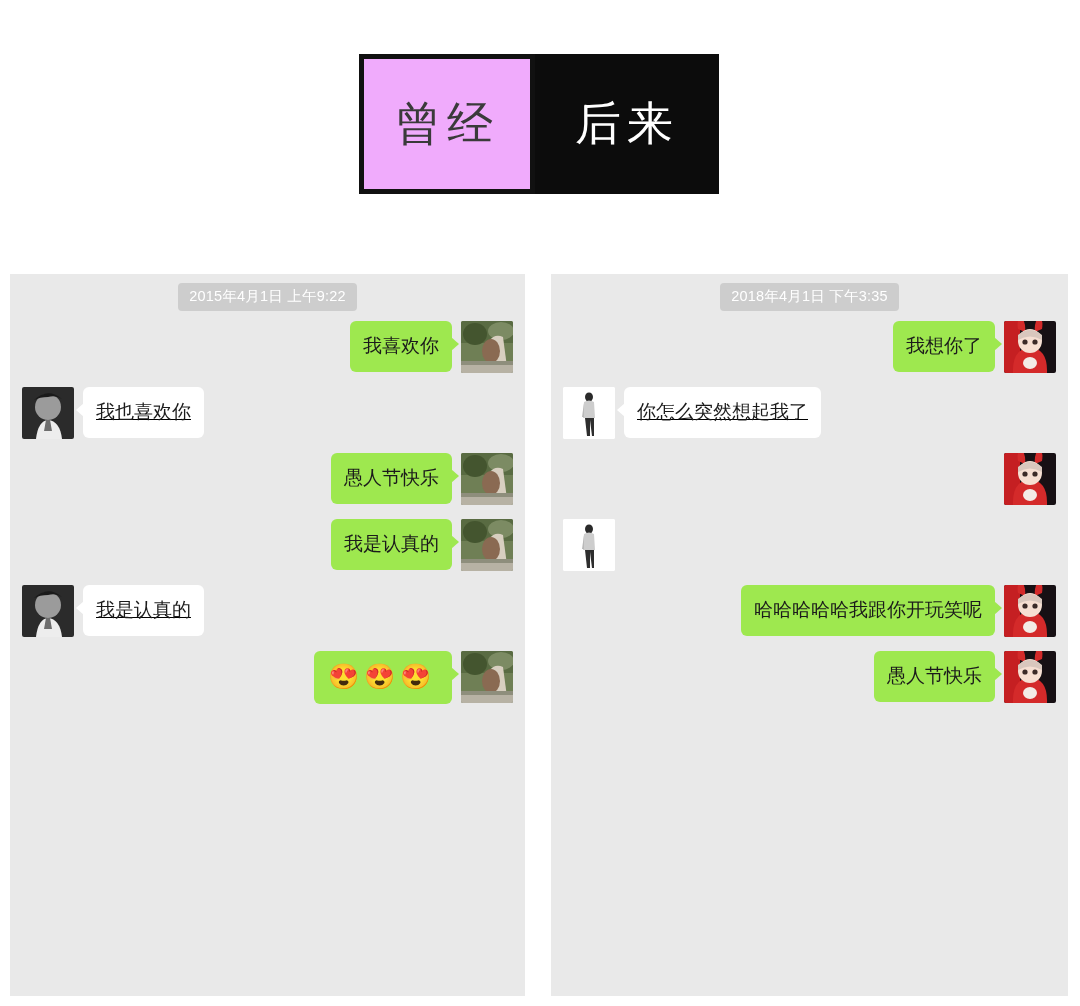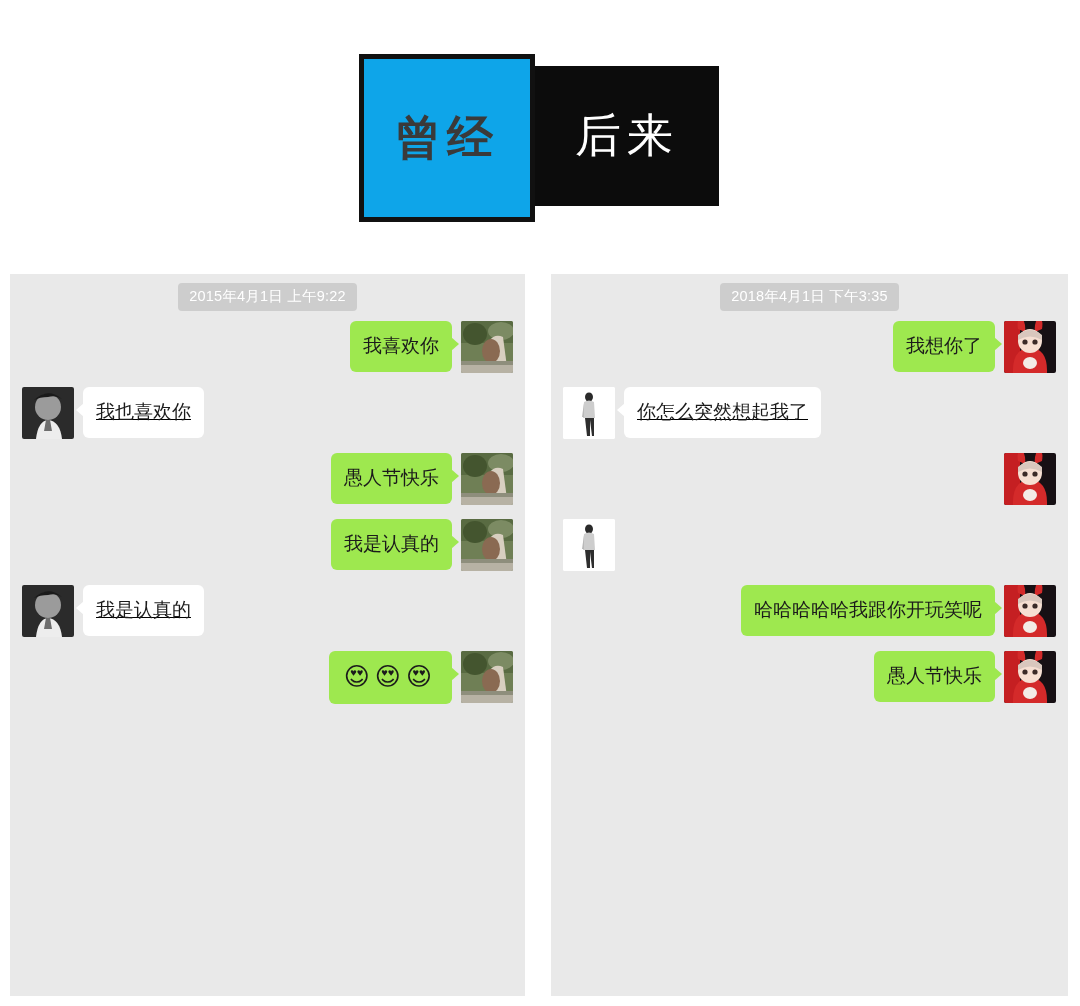--- a/index.html
+++ b/index.html
@@ -29,35 +29,34 @@
   }
   .banner-cell {
     display: flex;
     align-items: center;
     justify-content: center;
     box-sizing: border-box;
     letter-spacing: 6px;
   }
   .banner-cell.light {
     width: 176px;
-    height: 168px;
-    background: #0ea5e9;
+    height: 140px;
+    background: #f0abfc;
     border: 5px solid #111111;
     color: #3a3a3a;
     font-size: 46px;
-    font-weight: 700;
+    font-weight: 400;
   }
   .banner-cell.dark {
     width: 184px;
     height: 140px;
     background: #0c0c0c;
     color: #ffffff;
     font-size: 46px;
     font-weight: 400;
-    margin-top: 12px;
   }
 
   
   #chat-area {
     position: absolute;
     left: 0;
     top: 274px;
     width: 956px;
     height: 722px;
   }
@@ -117,20 +116,21 @@
     padding: 11px 13px 12px 13px;
     font-size: 19px;
     line-height: 1.45;
     color: #1b1b1b;
     word-break: break-word;
     box-sizing: border-box;
   }
   .bubble.green {
     background: #9ee84f;
     margin-right: 9px;
+    font-family: Liberation Serif, serif;
   }
   .bubble.white {
     background: #ffffff;
     margin-left: 9px;
   }
   
   .bubble.green::after {
     content: "";
     position: absolute;
     right: -7px;

